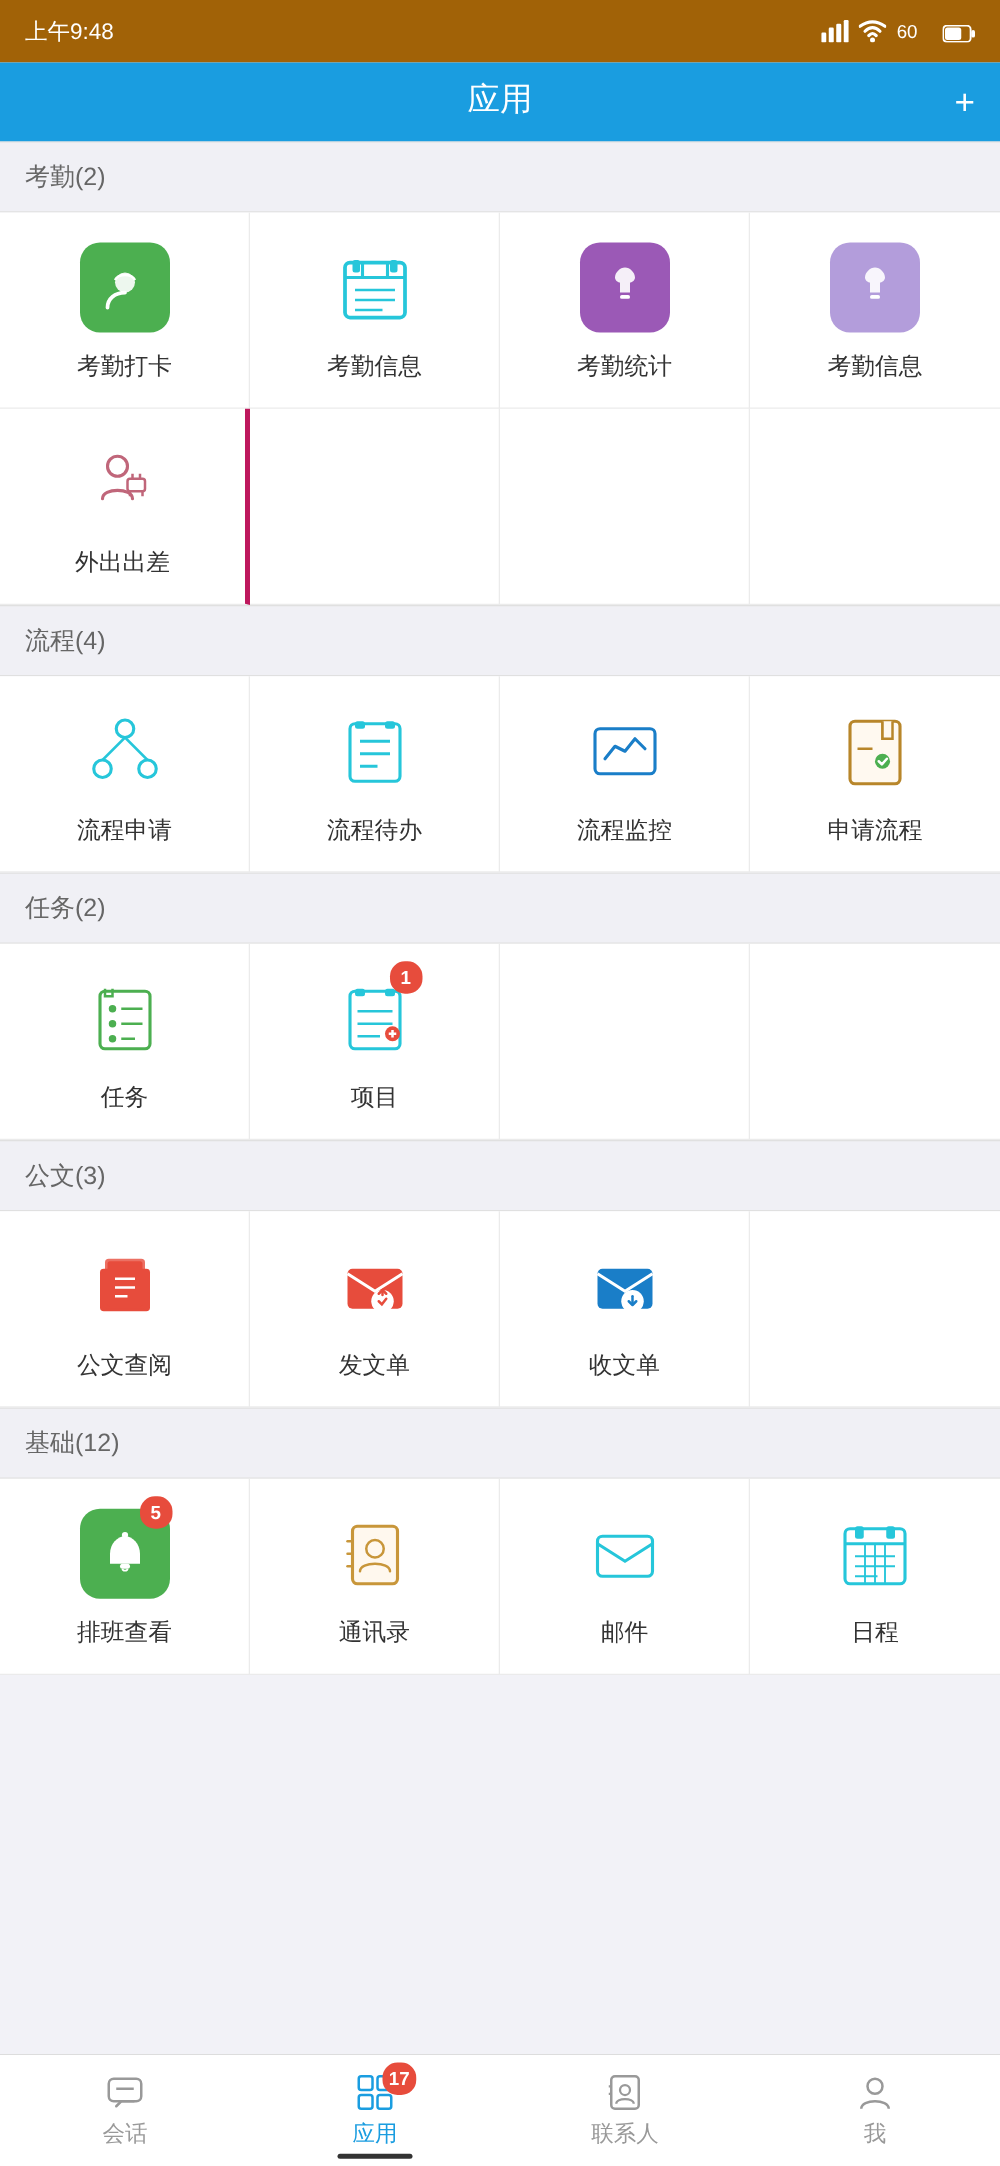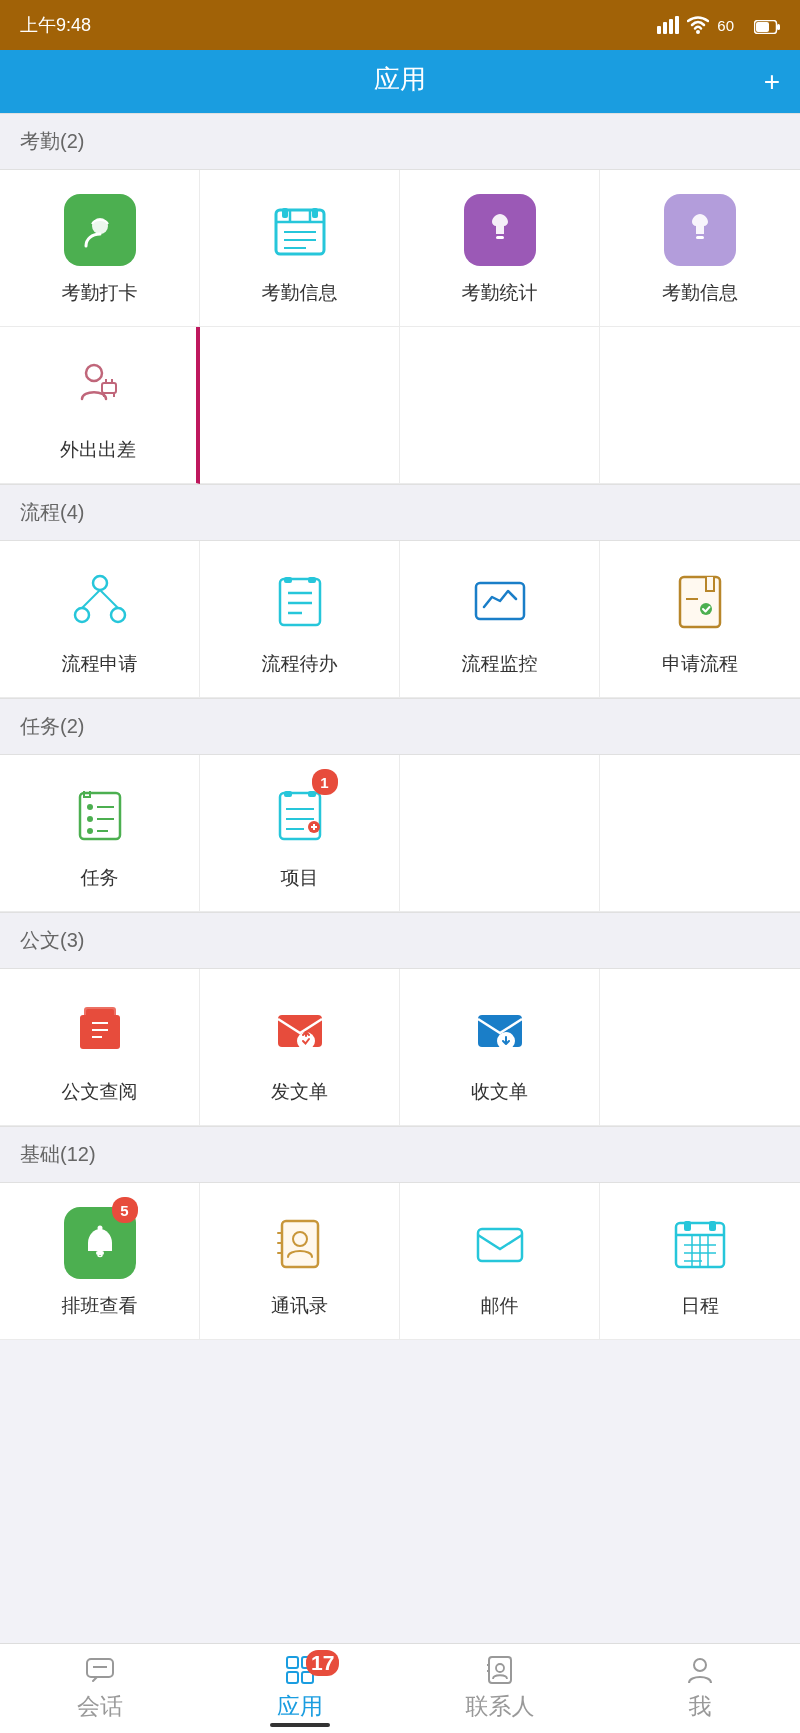--- a/index.html
+++ b/index.html
@@ -145,40 +145,40 @@
       justify-content: center;
       cursor: pointer;
       position: relative;
       gap: 6px;
     }
     .tab-icon {
       font-size: 28px;
       color: #999;
     }
     .tab-label {
-      font-size: 23px;
+      font-size: 18px;
       color: #999;
     }
     .tab-item.active .tab-icon,
     .tab-item.active .tab-label {
       color: #1a9de0;
     }
     .tab-badge {
       position: absolute;
       top: 6px;
       left: calc(50% + 6px);
       background: #e74c3c;
       color: white;
       border-radius: 12px;
       min-width: 26px;
       height: 26px;
       display: flex;
       align-items: center;
       justify-content: center;
-      font-size: 21px;
+      font-size: 15px;
       font-weight: 600;
       padding: 0 5px;
     }
     .tab-indicator {
       position: absolute;
       bottom: 6px;
       left: 50%;
       transform: translateX(-50%);
       width: 60px;
       height: 4px;

